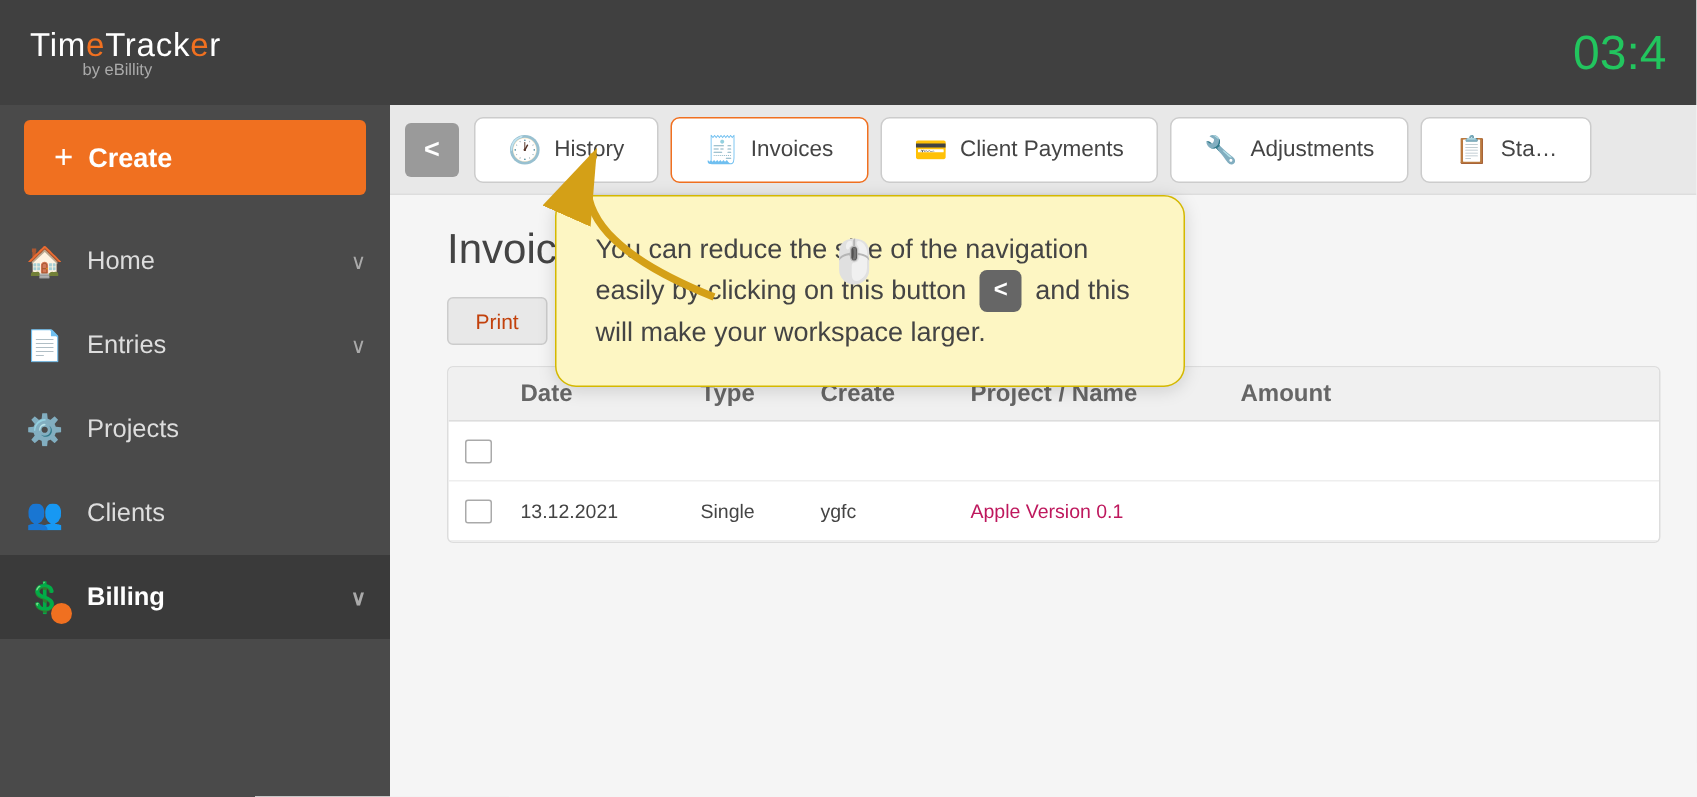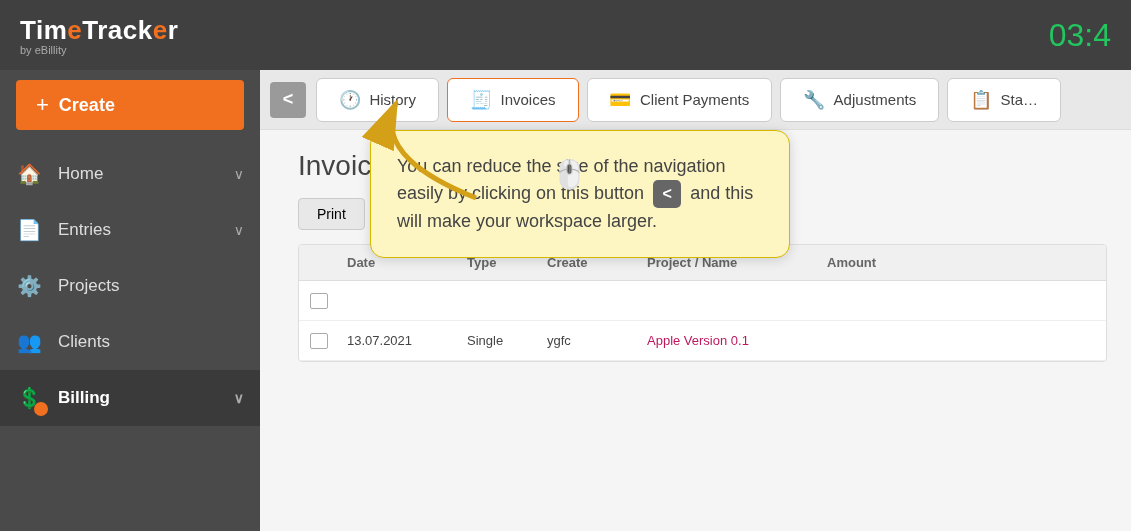--- a/index.html
+++ b/index.html
@@ -16,31 +16,32 @@
       position: relative;
       z-index: 10;
     }
     .logo-area {
       display: flex;
       flex-direction: column;
       align-items: flex-start;
     }
     .logo-text {
       color: white;
-      font-size: 26px;
-      font-weight: bold;
+      font-size: 22px;
+      font-weight: normal;
       letter-spacing: 0.5px;
     }
     .logo-text span {
       color: #f07020;
     }
     .logo-sub {
       color: #aaa;
       font-size: 11px;
       margin-top: -2px;
+      margin-left: 35px;
     }
     .clock {
       color: #22c55e;
       font-size: 32px;
       font-weight: 400;
     }
 
     
     .layout {
       display: flex;
@@ -198,21 +199,21 @@
       gap: 10px;
       margin-bottom: 14px;
     }
     .print-btn {
       background: #e8e8e8;
       border: 1px solid #ccc;
       padding: 7px 18px;
       border-radius: 4px;
       cursor: pointer;
       font-size: 14px;
-      color: #000000;
+      color: #c2410c;
     }
     .date-range {
       font-size: 14px;
       color: #555;
     }
     .date-range a { color: #f07020; text-decoration: none; }
 
     
     .table-wrap {
       border: 1px solid #ddd;
@@ -222,21 +223,21 @@
     }
     .table-header {
       background: #f0f0f0;
       display: grid;
       grid-template-columns: 40px 120px 80px 100px 180px 120px;
       border-bottom: 1px solid #ddd;
       height: 36px;
       align-items: center;
     }
     .table-header div {
-      font-size: 13px;
+      font-size: 16px;
       color: #666;
       padding: 0 8px;
       font-weight: 600;
     }
     .table-row {
       display: grid;
       grid-template-columns: 40px 120px 80px 100px 180px 120px;
       border-bottom: 1px solid #eee;
       height: 40px;
       align-items: center;
@@ -430,21 +431,21 @@
           <div></div>
           <div></div>
           <div></div>
           <div></div>
           <div></div>
         </div>
         <div class="table-row">
           <div class="checkbox-cell">
               <div class="cb"></div>
             </div>
-          <div>13.07.2021</div>
+          <div>13.12.2021</div>
           <div>Single</div>
           <div>ygfc</div>
           <div class="link">Apple Version 0.1</div>
           <div></div>
         </div>
       </div>
     </div>
 
     <svg class="arrow-svg" width="160" height="120" viewBox="0 0 160 120">
       <defs>

